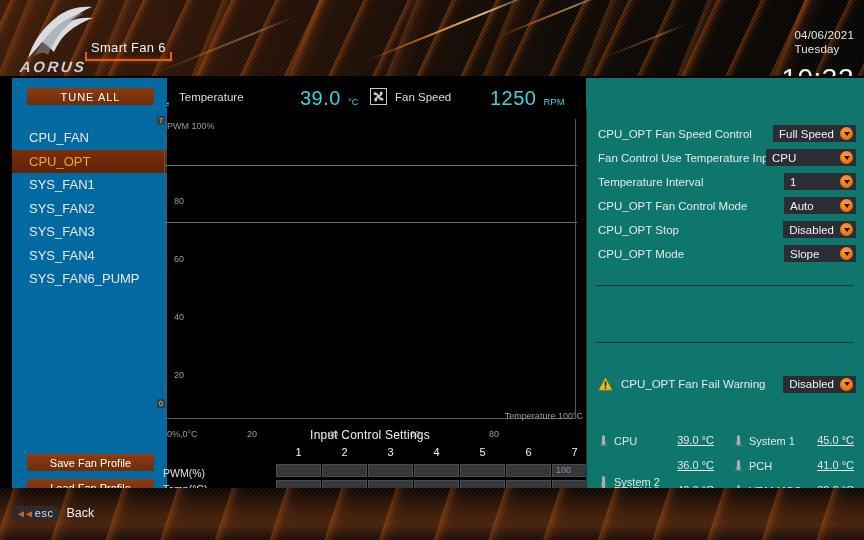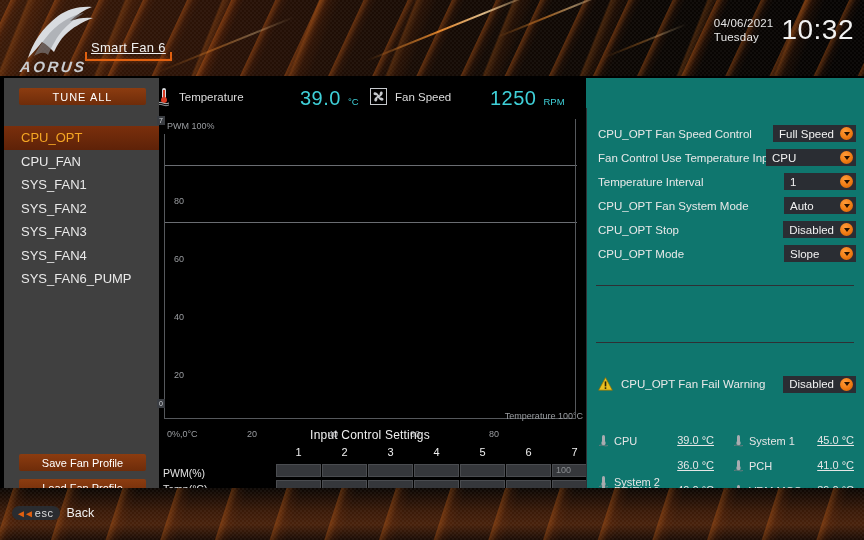--- a/index.html
+++ b/index.html
@@ -46,35 +46,34 @@
     position:absolute; left:14px; top:56px;
     font-family:"Liberation Sans", sans-serif;
     font-size:15px; font-weight:bold; font-style:italic;
     letter-spacing:2.5px; color:#c9ccd0;
     transform:skewX(-6deg);
   }
   #page-title-wrap { position:absolute; left:85px; top:40px; }
   #page-title {
     font-size:13px; color:#f0f0f0; letter-spacing:.3px;
     padding:0 6px 4px 6px;
-    text-decoration:underline;
   }
   #page-title-underline {
     height:2px; background:#e06010;
     box-shadow:0 0 4px rgba(224,96,16,.6);
   }
   #page-title-underline::before, #page-title-underline::after {
     content:""; display:block; width:2px; height:7px; background:#e06010;
     position:relative; top:-7px;
   }
   #page-title-underline::before { float:left; }
   #page-title-underline::after  { float:right; }
 
-  #clock-block { position:absolute; right:10px; top:16px; text-align:right;
-    display:flex; align-items:center; gap:8px; }
+  #clock-block { position:absolute; right:10px; top:28px; text-align:right;
+    display:flex; align-items:flex-end; gap:8px;flex-direction:column; }
   #date-stack { text-align:left; line-height:1.25; }
   #date-text, #day-text { font-size:11.5px; color:#e6e6e6; letter-spacing:.2px; }
   #time-text { font-size:28px; color:#f2f2f2; letter-spacing:.5px; line-height:1; }
 
   
   #readout { position:absolute; left:155px; top:78px; width:430px; height:38px; }
   .ro-item { position:absolute; display:flex; align-items:center; gap:7px; }
   .ro-label { font-size:11.5px; color:#dcdcdc; }
   .ro-value { font-size:20px; color:#3fd0d8; letter-spacing:.5px; }
   .ro-unit  { font-size:9.5px; color:#3fd0d8; align-self:flex-end; padding-bottom:3px; }
@@ -82,21 +81,21 @@
   #ro-temp-label { left:24px;  top:13px; }
   #ro-temp-val   { left:145px; top:9px; }
   #ro-fan-icon   { left:215px; top:10px; }
   #ro-fan-label  { left:240px; top:13px; }
   #ro-fan-val    { left:335px; top:9px; }
 
   .therm-icon { width:18px; height:20px; position:relative; }
   .fan-icon   { width:17px; height:17px; position:relative; }
 
   
-  #sidebar { position:absolute; left:4px; top:78px; width:155px; height:410px; background:#404040; }
+  #sidebar { position:absolute; left:12px; top:78px; width:155px; height:410px; background:#0369a1; }
   #tune-all {
     position:absolute; left:15px; top:10px; width:127px; height:17px;
     background:linear-gradient(180deg,#8c3c10 0%, #6e2c0a 100%);
     border-radius:2px; color:#fff; font-size:11px; letter-spacing:1px;
     display:flex; align-items:center; justify-content:center; cursor:pointer;
   }
   #fan-list { position:absolute; left:0; top:48px; width:155px; }
   .fan-item {
     height:23.5px; display:flex; align-items:center;
     padding-left:17px; font-size:13px; color:#e9e9e9; cursor:pointer;
@@ -268,22 +267,22 @@
   <div class="ro-item ro-label" id="ro-fan-label">Fan Speed</div>
   <div class="ro-item" id="ro-fan-val">
     <span class="ro-value">1250</span>
     <span class="ro-unit" style="position:relative;">RPM</span>
   </div>
 </div>
 
 <div id="sidebar">
   <div id="tune-all">TUNE ALL</div>
   <div id="fan-list">
+    <div class="fan-item">CPU_FAN</div>
     <div class="fan-item selected">CPU_OPT</div>
-    <div class="fan-item">CPU_FAN</div>
     <div class="fan-item">SYS_FAN1</div>
     <div class="fan-item">SYS_FAN2</div>
     <div class="fan-item">SYS_FAN3</div>
     <div class="fan-item">SYS_FAN4</div>
     <div class="fan-item">SYS_FAN6_PUMP</div>
   </div>
   <div id="profile-buttons">
     <div class="profile-btn">Save Fan Profile</div>
     <div class="profile-btn">Load Fan Profile</div>
   </div>
@@ -394,21 +393,21 @@
 
   <div class="opt-row" style="top:92px;">
     <span class="opt-label">Temperature Interval</span>
     <div class="dd">
       <span class="ddv">1</span>
       <span class="ddarrow"></span>
     </div>
   </div>
 
   <div class="opt-row" style="top:116px;">
-    <span class="opt-label">CPU_OPT Fan System Mode</span>
+    <span class="opt-label">CPU_OPT Fan Control Mode</span>
     <div class="dd">
       <span class="ddv">Auto</span>
       <span class="ddarrow"></span>
     </div>
   </div>
 
   <div class="opt-row" style="top:140px;">
     <span class="opt-label">CPU_OPT Stop</span>
     <div class="dd">
       <span class="ddv">Disabled</span>

